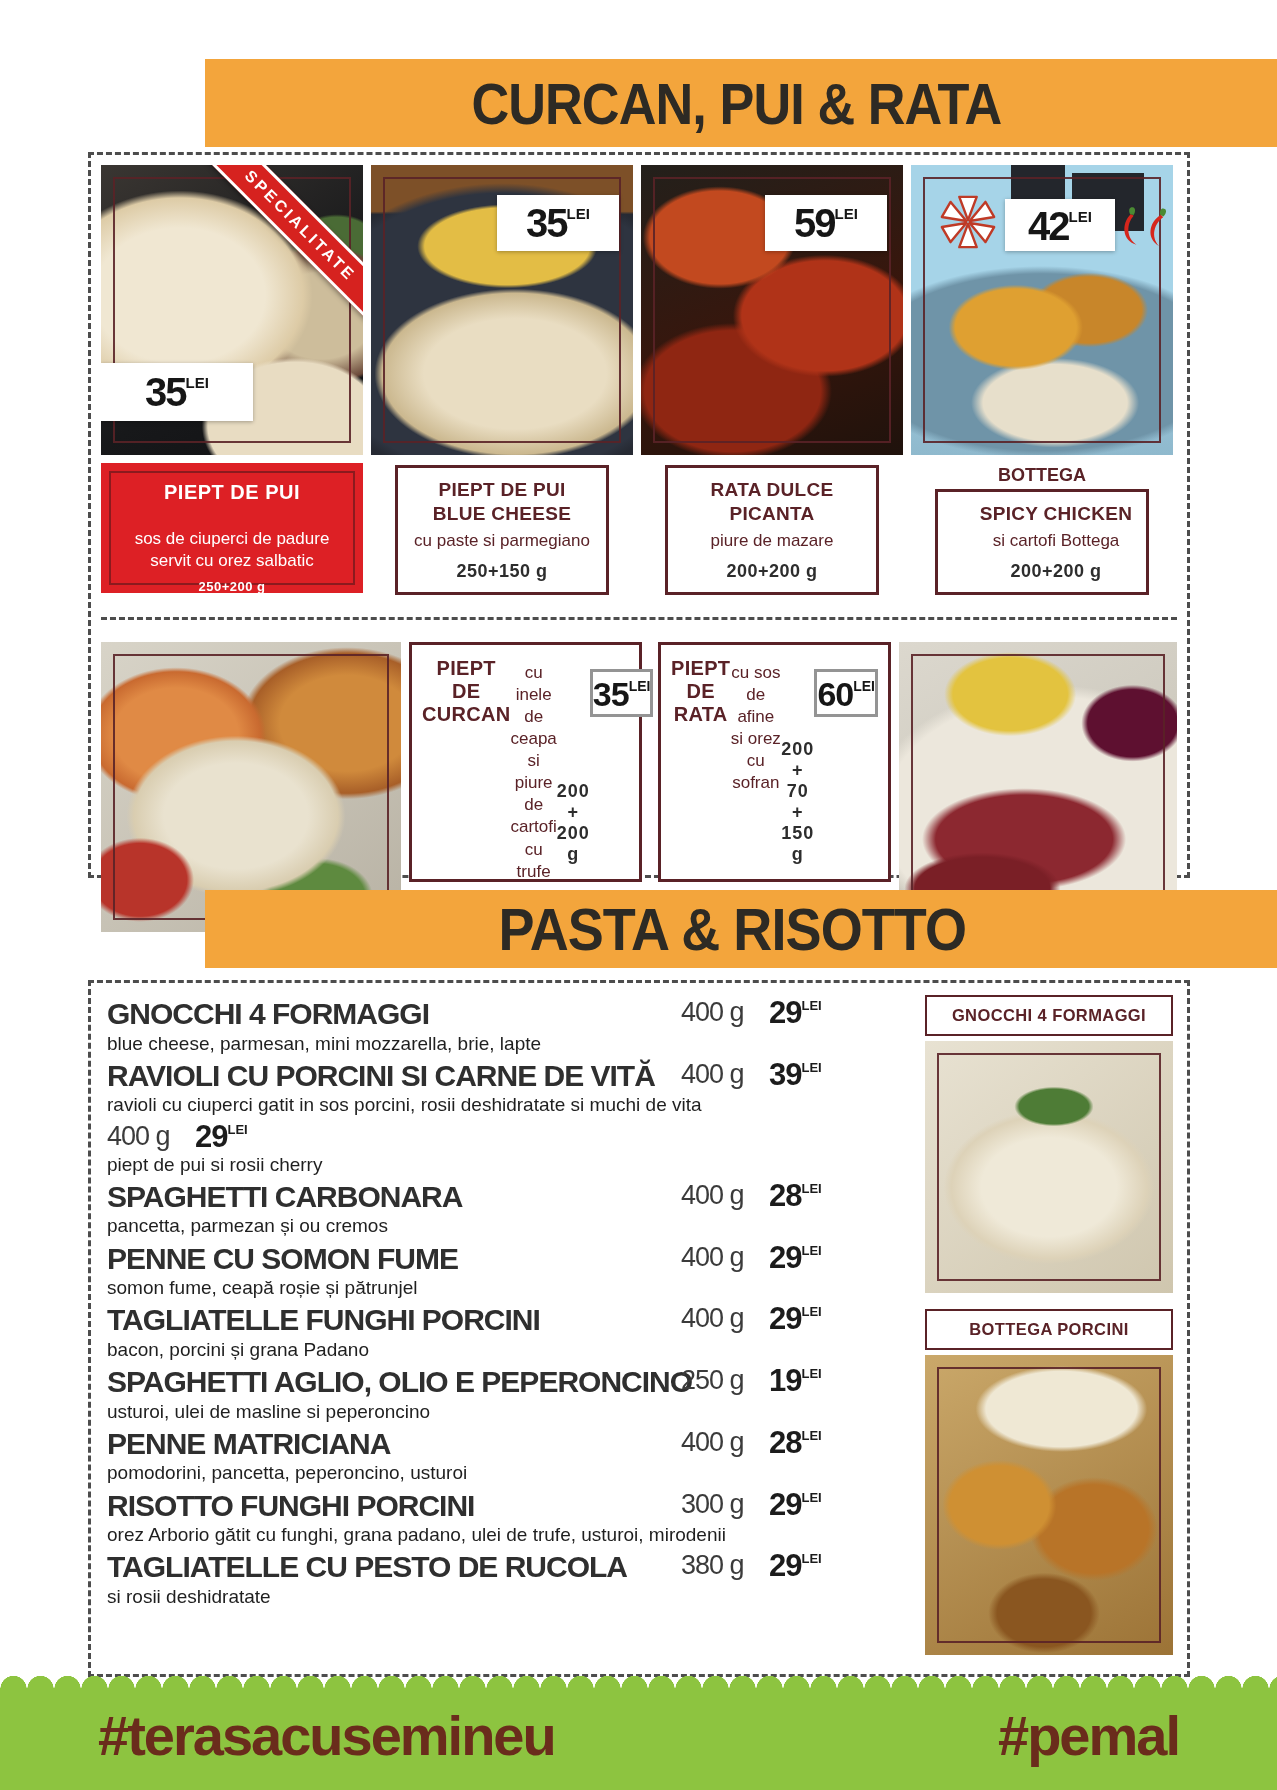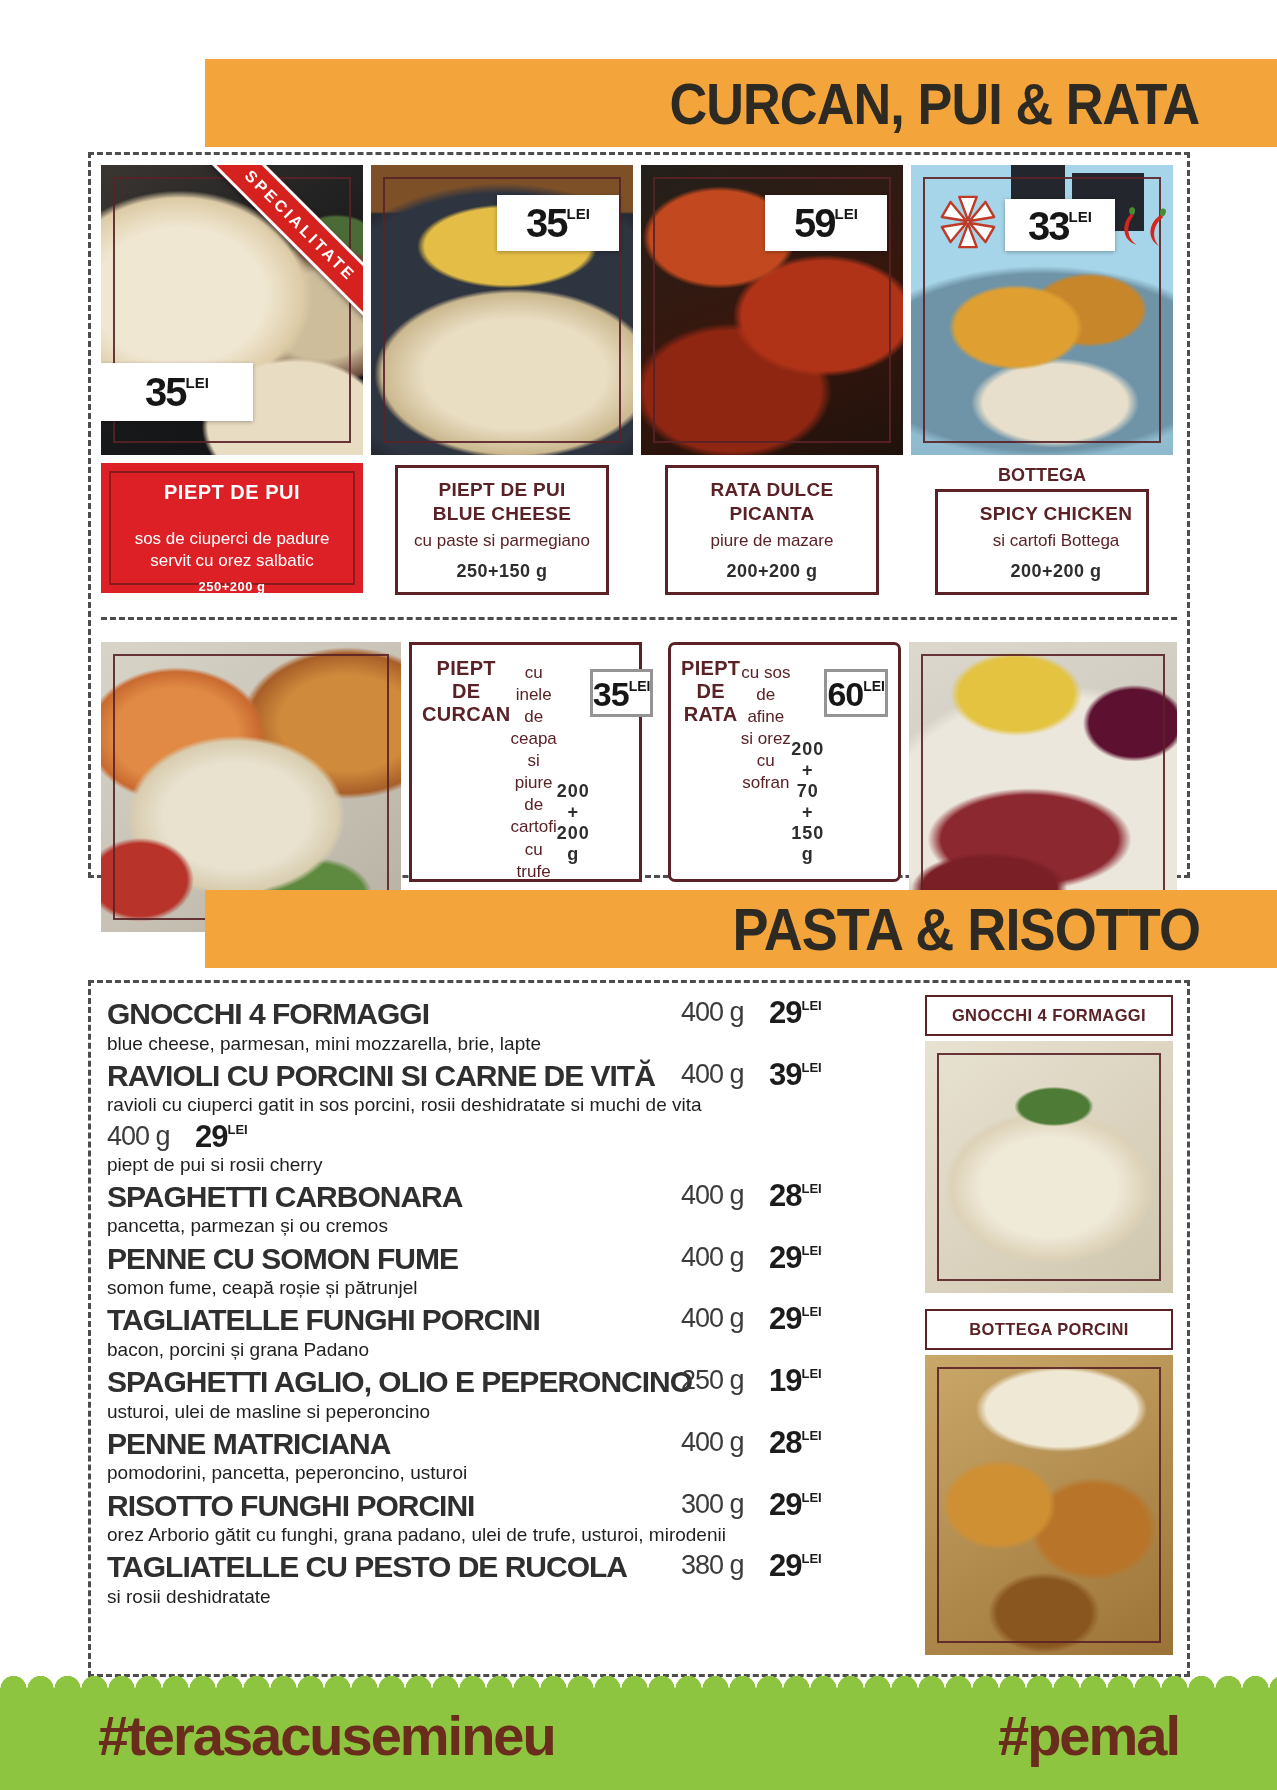--- a/index.html
+++ b/index.html
@@ -2,21 +2,21 @@
 <html><head>
 <meta charset="utf-8">
 <style>
   * { margin:0; padding:0; box-sizing:border-box; }
   html,body { background:#ffffff; }
   body { font-family:"Liberation Sans", sans-serif; }
   .page { position:relative; width:1277px; height:1790px; background:#fff; overflow:hidden; }
 
   
   .band { position:absolute; left:205px; right:0; background:#f3a53c;
-          display:flex; align-items:center; justify-content:flex-end; }
+          display:flex; align-items:center; justify-content:center; }
   .band1 { top:59px;  height:88px; }
   .band2 { top:890px; height:78px; }
   .band-title { font-weight:bold; color:#2d2a24; letter-spacing:-1px; white-space:nowrap;
                 padding-right:86px; transform:scaleX(.9); transform-origin:right center; }
   .band1 .band-title { font-size:58px; }
   .band2 .band-title { font-size:60px; }
 
   
   .sec { position:absolute; left:88px; width:1102px; border:3px dashed #4d4d4d; background:#fff; }
   .sec1 { top:152px; height:726px; padding:10px; }
@@ -64,21 +64,21 @@
   .blk { position:absolute; background:#23262c; }
   .blk1 { top:0; left:38%; width:54px; height:66px; }
   .blk2 { top:8px; right:11%; width:72px; height:58px; }
 
   
   .row2 { display:flex; margin-top:22px; height:240px; }
   .ph-l { width:300px; flex:none; }
   .ph-r { flex:1; margin-left:8px; }
   .wbox2 { width:233px; flex:none; margin-left:8px; border:3px solid #5a2227; background:#fff;
            color:#5a2227; text-align:center; padding:12px 10px 14px; display:flex; }
-  .wbox2.second { margin-left:26px;border-radius:7px; }
+  .wbox2.second { margin-left:16px; }
   .w2-t { font-size:20px; font-weight:bold; letter-spacing:.3px; }
   .w2-d { font-size:17px; line-height:1.3; margin-top:5px; }
   .w2-w { font-size:18px; font-weight:bold; color:#2d2d2d; margin-top:auto; letter-spacing:1px; }
   .pbox { margin:12px auto 0; width:152px; height:48px; border:3px solid #949494; background:#fff;
           display:flex; justify-content:center; align-items:flex-start; padding-top:5px; }
   .pbox .pn { font-size:34px; font-weight:bold; line-height:1; color:#161616; letter-spacing:-1px; }
   .pbox .pl { font-size:14px; font-weight:bold; color:#161616; margin-top:1px; }
 
   
   .menu-list { position:absolute; left:16px; top:14px; width:740px; }
@@ -228,21 +228,21 @@
             <g fill="#ffffff" stroke="#bf3a26" stroke-width="2.5" stroke-linejoin="round">
               <path d="M30 28 L21 4 L39 4 Z"></path>
               <path d="M30 28 L21 4 L39 4 Z" transform="rotate(60 30 30)"></path>
               <path d="M30 28 L21 4 L39 4 Z" transform="rotate(120 30 30)"></path>
               <path d="M30 28 L21 4 L39 4 Z" transform="rotate(180 30 30)"></path>
               <path d="M30 28 L21 4 L39 4 Z" transform="rotate(240 30 30)"></path>
               <path d="M30 28 L21 4 L39 4 Z" transform="rotate(300 30 30)"></path>
             </g>
           </svg>
           <div class="ptag pt4">
-            <span class="pn">33</span>
+            <span class="pn">42</span>
             <span class="pl">LEI</span>
           </div>
           <div class="chilies">
             <svg class="chili" viewBox="0 0 28 46">
               <path d="M16 9 C5 20 7 38 22 42 C11 35 11 20 19 11 Z" fill="#d6261c"></path>
               <path d="M15 9 C13 4 15 1 19 2 C21 3 21 7 19 10 Z" fill="#4a8a33"></path>
             </svg>
             <svg class="chili c2r" viewBox="0 0 28 46">
               <path d="M16 9 C5 20 7 38 22 42 C11 35 11 20 19 11 Z" fill="#d6261c"></path>
               <path d="M15 9 C13 4 15 1 19 2 C21 3 21 7 19 10 Z" fill="#4a8a33"></path>

